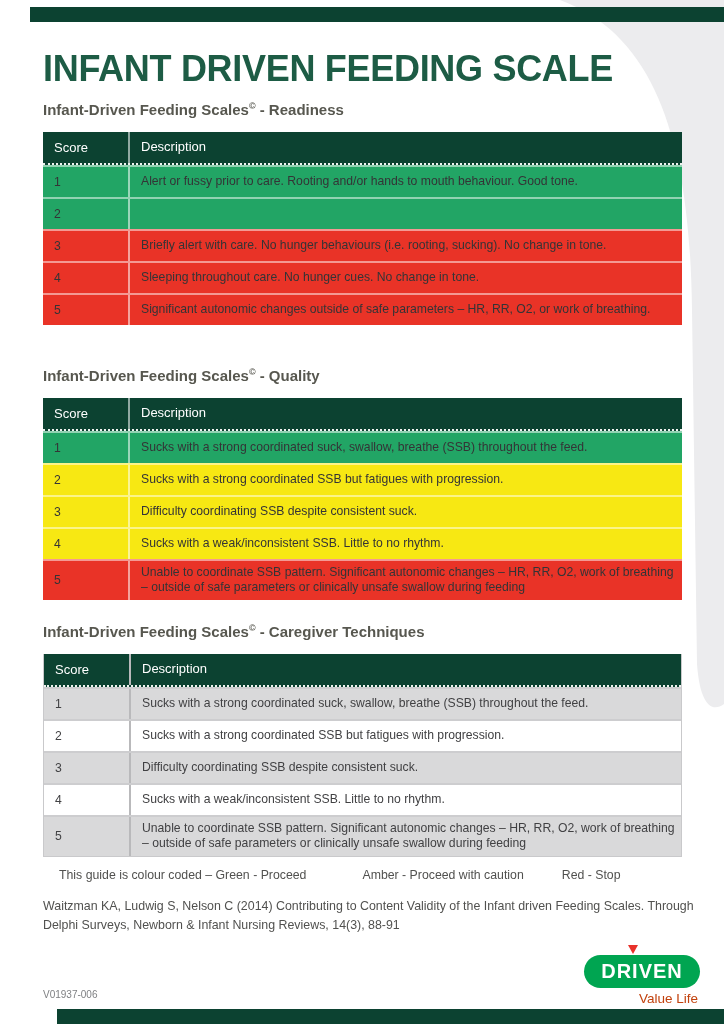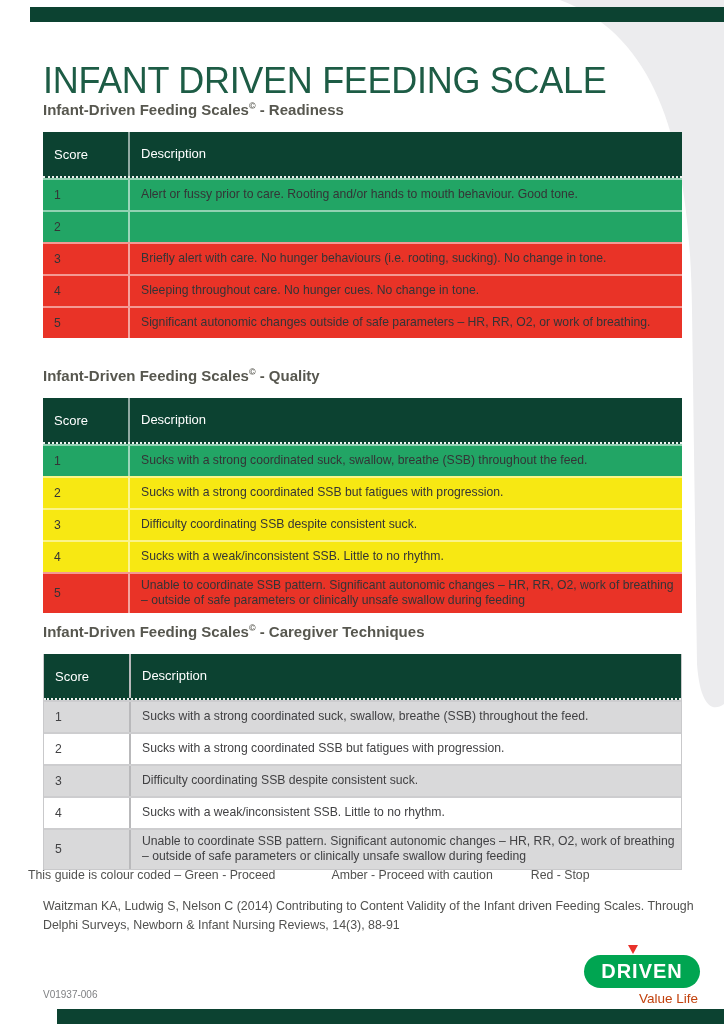--- a/index.html
+++ b/index.html
@@ -7,61 +7,61 @@
   .page {
     position:relative; width:724px; height:1024px; background:#ffffff;
     font-family:"Liberation Sans", sans-serif; overflow:hidden;
   }
   .swoosh { position:absolute; top:0; left:0; z-index:0; }
   .accent-bar { position:absolute; background:#0c4231; height:15px; z-index:2; }
   .accent-bar.top { top:7px; left:30px; right:0; }
   .accent-bar.bottom { bottom:0; left:57px; right:0; }
 
   .page-title {
-    position:absolute; top:60px; left:43px; z-index:1;
-    font-size:36px; font-weight:400; letter-spacing:-0.3px;
+    position:absolute; top:48px; left:43px; z-index:1;
+    font-size:36px; font-weight:700; letter-spacing:-0.3px;
     color:#1d5c45; white-space:nowrap;
   }
 
   .section { position:absolute; left:43px; width:639px; z-index:1; }
   .section.s0 { top:97px; }
   .section.s1 { top:363px; }
   .section.s2 { top:619px; }
 
   .section-heading {
     font-size:15px; font-weight:bold; color:#57574f;
     line-height:18px; margin-bottom:13px;
   }
   .section-heading sup { font-size:9px; }
 
   .tbl { width:639px; font-size:12.2px; color:#343436; }
   .tbl-header {
     display:flex; background:#0c4231; color:#ffffff;
-    height:46px; border-bottom:2px dotted #eef2ef;
+    height:33px; border-bottom:2px dotted #eef2ef;
   }
   .tbl-header .cell { font-size:13px; color:#fff; }
   .cell { display:flex; align-items:center; }
   .col-score {
     width:87px; flex:0 0 87px; padding-left:11px;
     border-right:2px solid rgba(255,255,255,0.55);
   }
   .col-desc { flex:1; padding:4px 6px 4px 11px; line-height:1.25; }
   .tbl-row { display:flex; min-height:32px; border-top:2px solid rgba(255,255,255,0.5); }
   .tbl-row:first-of-type { border-top:none; }
   .bg-green  { background:#22a565; }
   .bg-yellow { background:#f7e813; }
   .bg-red    { background:#e93327; }
   .bg-gray   { background:#d9d9da; }
   .bg-white  { background:#ffffff; }
   .tbl.neutral { border:1px solid #c9c9cb; border-top:none; color:#414143; }
   .tbl.neutral .tbl-row { border-top:2px solid #cdcdcf; }
   .tbl.neutral .col-score { border-right:2px solid #b9b9bb; }
 
   .legend {
-    position:absolute; top:868px; left:28px; width:660px; z-index:1;
+    position:absolute; top:868px; left:59px; width:660px; z-index:1;
     font-size:12.3px; color:#51514f;
   }
   .legend span.gap-lg { margin-right:56px; }
   .legend span.gap-md { margin-right:38px; }
 
   .citation {
     position:absolute; top:897px; left:43px; width:672px; z-index:1;
     font-size:12.4px; line-height:1.55; color:#51514f;
   }
 

